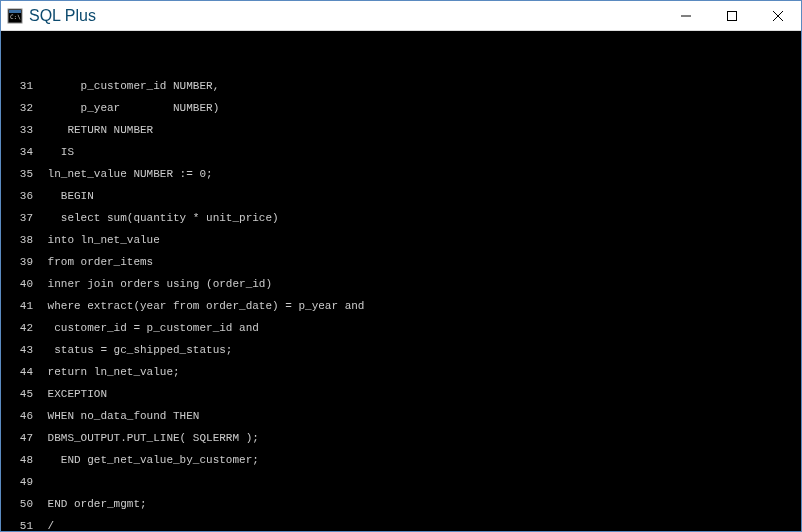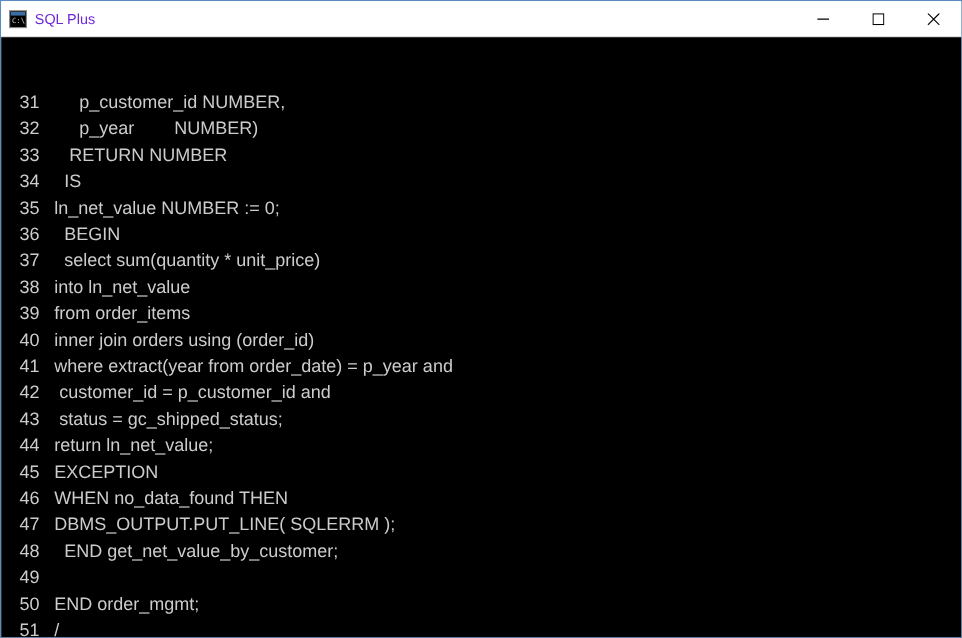--- a/index.html
+++ b/index.html
@@ -35,22 +35,22 @@
       margin-right: 6px;
       display: flex;
       align-items: center;
       justify-content: center;
     }
     .titlebar-icon svg {
       width: 16px;
       height: 16px;
     }
     .titlebar-title {
-      font-size: 12px;
-      color: #6d28d9;
+      font-size: 16px;
+      color: #0c4a6e;
       flex: 1;
     }
     .titlebar-controls {
       display: flex;
       height: 100%;
     }
     .titlebar-btn {
       width: 46px;
       height: 100%;
       display: flex;
@@ -58,22 +58,22 @@
       justify-content: center;
       font-family: "Segoe UI", sans-serif;
       font-size: 10px;
       color: #000;
       cursor: pointer;
     }
     .terminal {
       flex: 1;
       background: #000;
       color: #ccc;
-      font-family: Liberation Sans, sans-serif;
-      font-size: 15px;
+      font-family: Liberation Mono, monospace;
+      font-size: 11px;
       line-height: 22px;
       padding: 0 2px;
       overflow: hidden;
       white-space: pre;
     }
     .code-line {
       display: flex;
     }
     .line-number {
       width: 38px;

